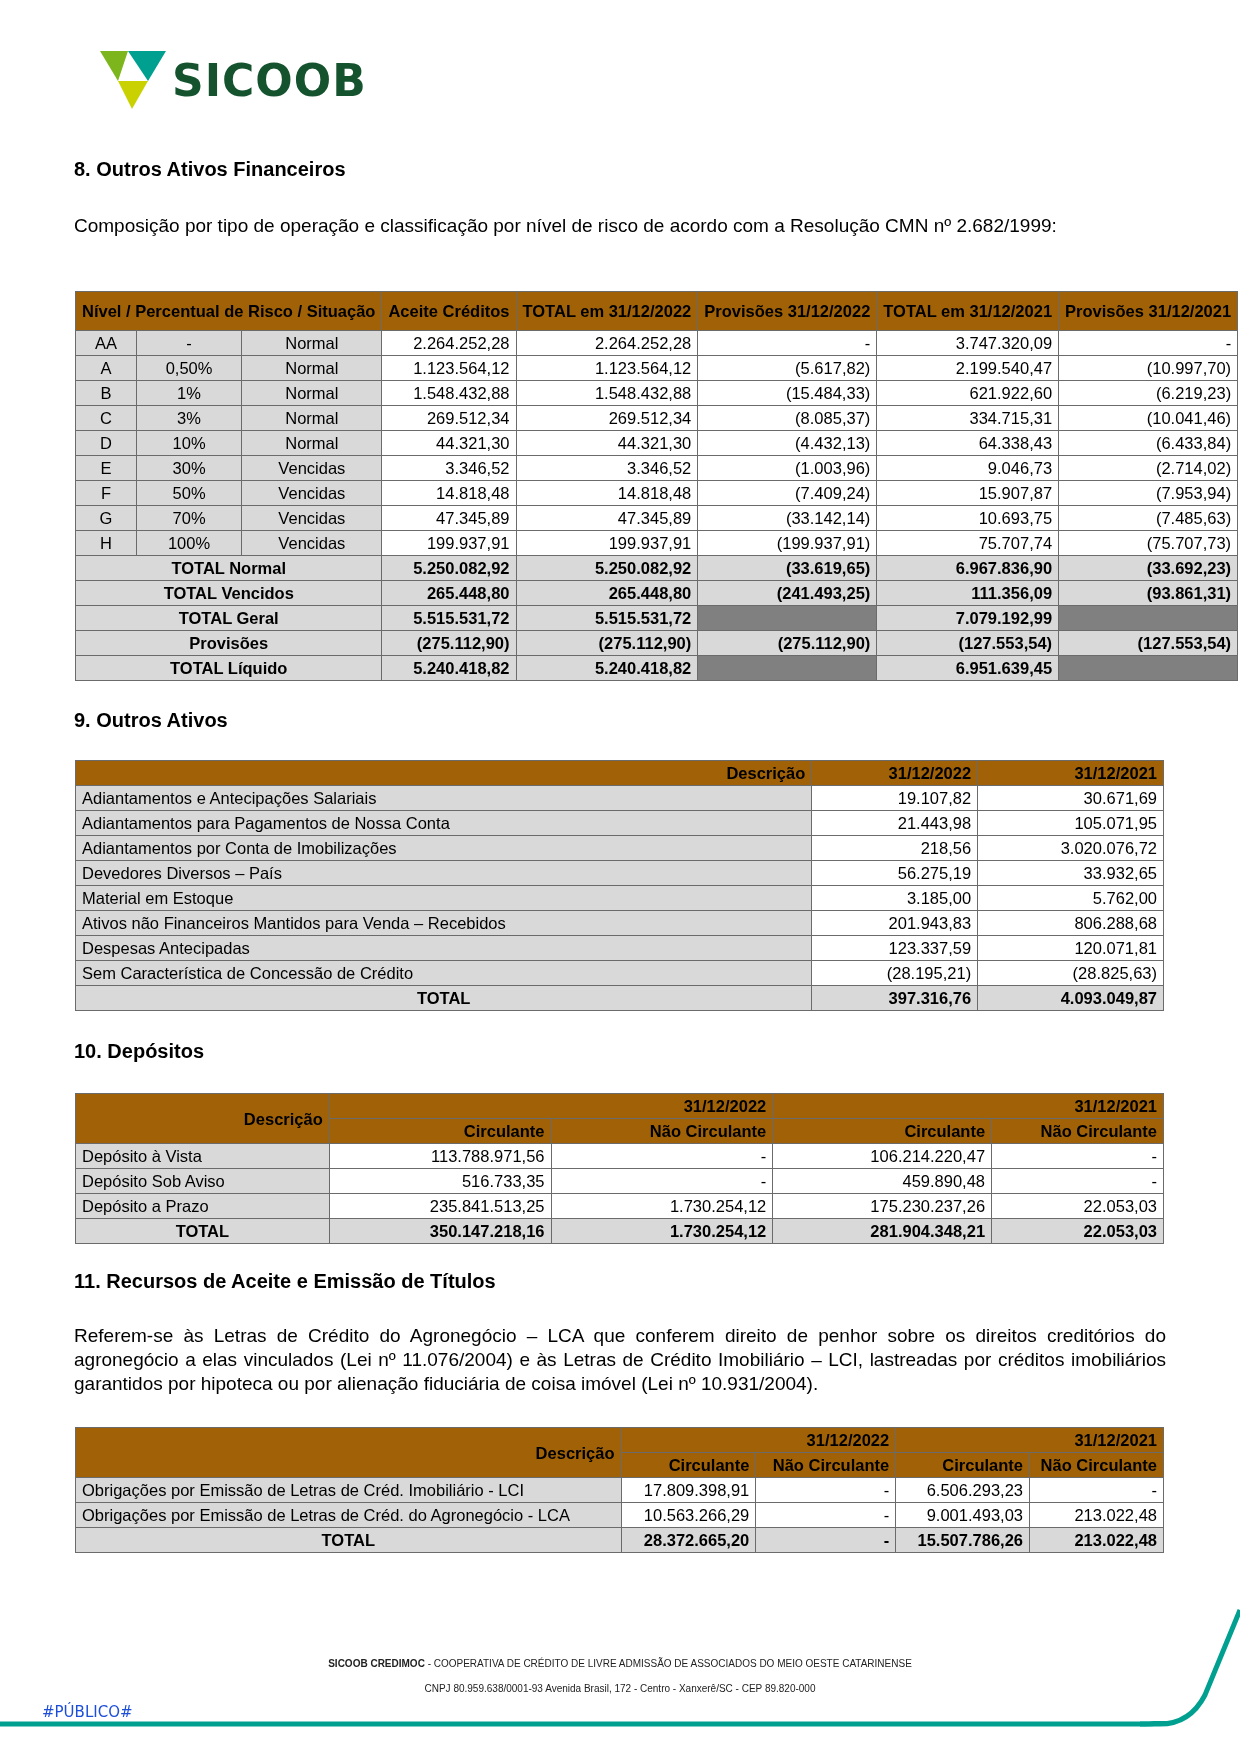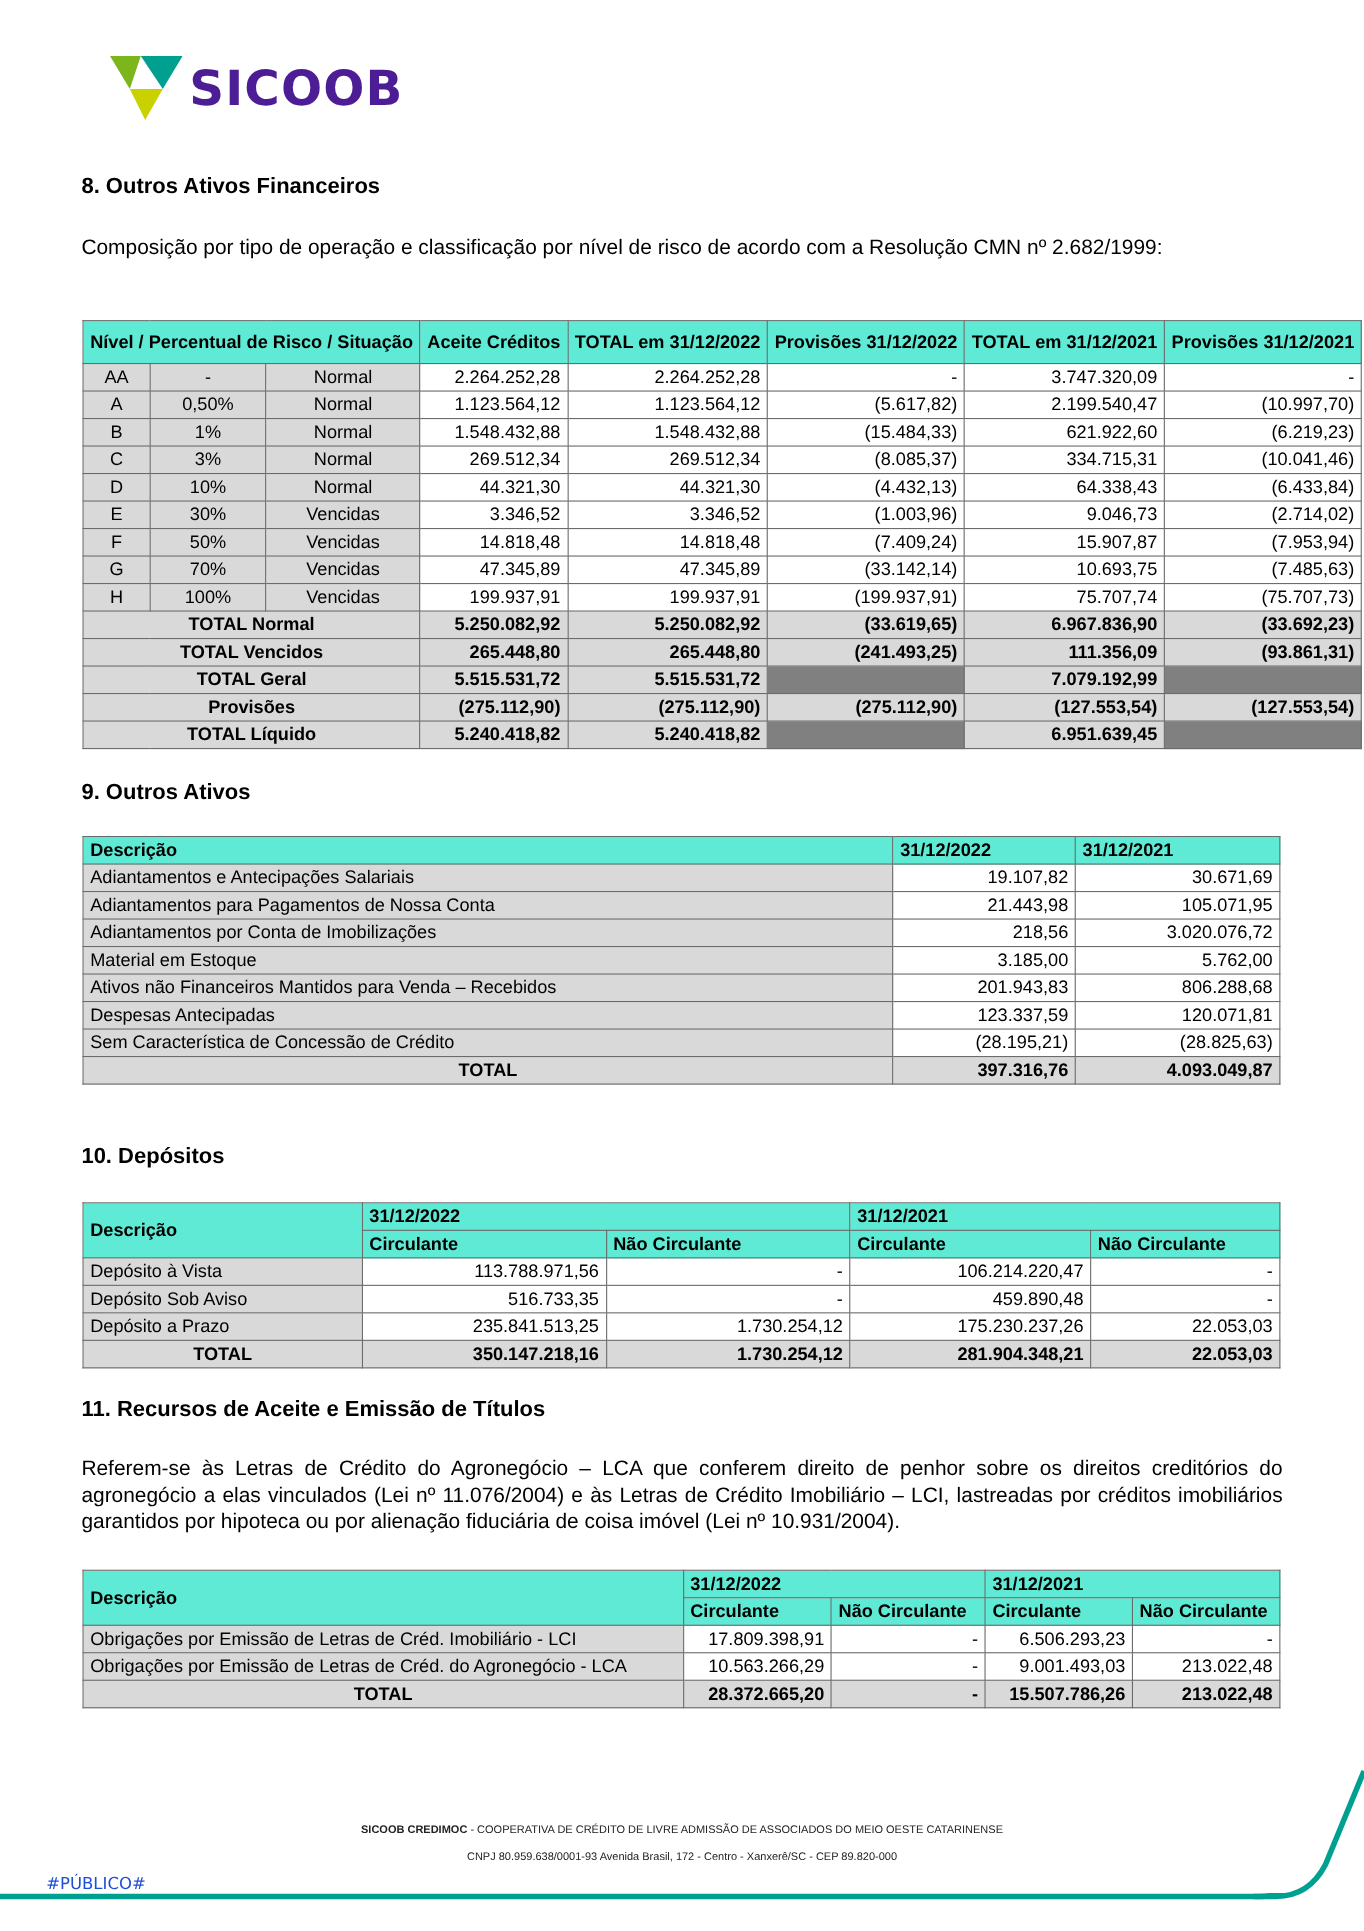--- a/index.html
+++ b/index.html
@@ -1,23 +1,23 @@
 <!DOCTYPE html>
 <html><head>
 <meta charset="utf-8">
 <style>
   html, body { margin:0; padding:0; background:#fff; }
   body { width:1240px; height:1755px; position:relative; font-family:"Liberation Sans", sans-serif; color:#000; overflow:hidden; }
   .logo { position:absolute; left:100px; top:50px; height:60px; display:flex; align-items:center; }
-  .logo-text { font-family:"DejaVu Sans", sans-serif; font-weight:bold; font-size:44px; color:#4c1d95; letter-spacing:1px; margin-left:6px; }
+  .logo-text { font-family:"DejaVu Sans", sans-serif; font-weight:bold; font-size:44px; color:#14532d; letter-spacing:1px; margin-left:6px; }
   .section-title { position:absolute; left:74px; font-weight:bold; font-size:20px; }
   .para { position:absolute; left:74px; width:1092px; font-size:19px; line-height:24px; text-align:justify; }
   table { position:absolute; border-collapse:collapse; font-size:16.5px; }
   td, th { border:1px solid #6b6b6b; padding:0 6px; height:24px; line-height:22px; white-space:nowrap; }
-  th { background:#5eead4; font-weight:bold; text-align:left; }
+  th { background:#a16207; font-weight:bold; text-align:right; }
   .g { background:#d9d9d9; }
   .dk { background:#808080; }
   .c { text-align:center;margin-top:24px; }
   .r { text-align:right; }
   .l { text-align:left; }
   .b { font-weight:bold; }
   .footer { position:absolute; left:0; width:1240px; text-align:center; font-family:Liberation Sans, sans-serif; font-size:10px; color:#222; }
   .publico { position:absolute; left:42px; top:1703px; font-family:"DejaVu Sans", sans-serif; font-size:15px; color:#1d4ed8; }
   .footer-line { position:absolute; left:0; top:1721px; width:1240px; height:40px; }
 </style>
@@ -212,20 +212,25 @@
         <td class="g l">Adiantamentos para Pagamentos de Nossa Conta</td>
         <td class="r">21.443,98</td>
         <td class="r">105.071,95</td>
       </tr>
   <tr>
         <td class="g l">Adiantamentos por Conta de Imobilizações</td>
         <td class="r">218,56</td>
         <td class="r">3.020.076,72</td>
       </tr>
   <tr>
+        <td class="g l">Devedores Diversos – País</td>
+        <td class="r">56.275,19</td>
+        <td class="r">33.932,65</td>
+      </tr>
+  <tr>
         <td class="g l">Material em Estoque</td>
         <td class="r">3.185,00</td>
         <td class="r">5.762,00</td>
       </tr>
   <tr>
         <td class="g l">Ativos não Financeiros Mantidos para Venda – Recebidos</td>
         <td class="r">201.943,83</td>
         <td class="r">806.288,68</td>
       </tr>
   <tr>

